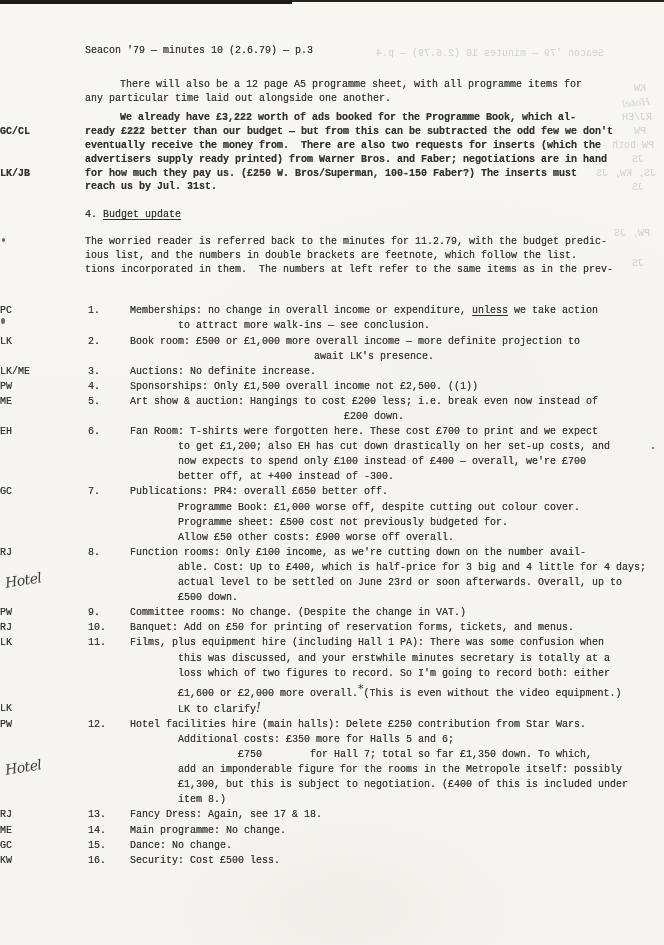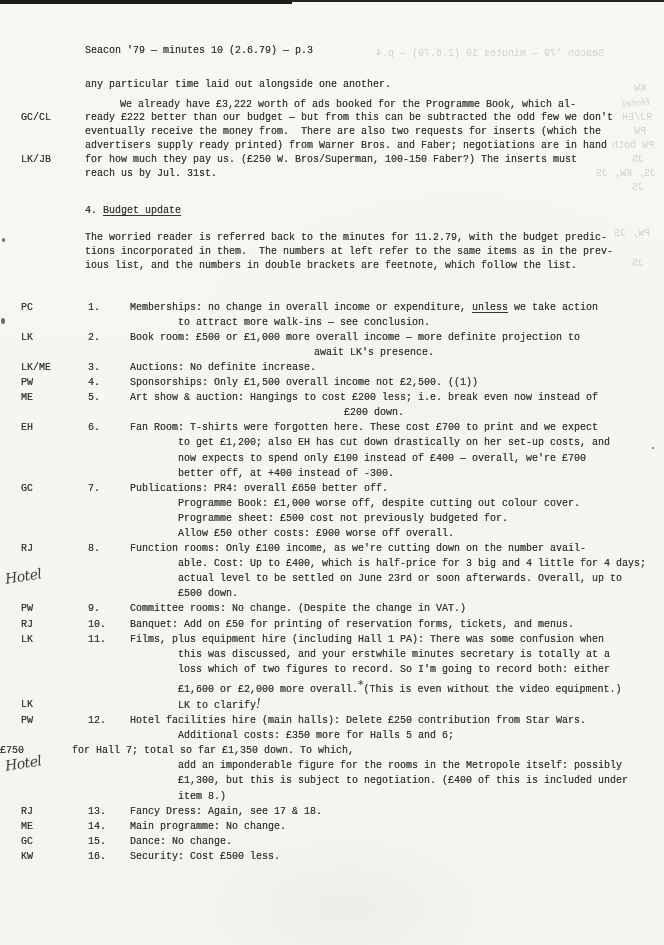--- a/index.html
+++ b/index.html
@@ -32,44 +32,44 @@
     font-size:10px;white-space:pre;
     filter:blur(0.3px);
   }
   .ghost.hand-g{font-family:"DejaVu Serif",serif;font-style:italic;transform:scaleX(-1) rotate(6deg);}
 
   
   .content{position:absolute;top:44px;left:0;width:548px;font-size:10px;}
   .line{position:relative;white-space:pre;line-height:13.8px;
         text-shadow:0 0 0.3px rgba(45,44,38,0.65);}
   .items .line{line-height:15.1px;}
-  .mcode{position:absolute;left:21px;top:0;}
+  .mcode{position:absolute;left:0;top:0;}
   .inum{position:absolute;left:88px;top:0;}
   .hand{
     position:absolute;left:5px;top:-2px;
     font-family:"DejaVu Serif",serif;font-style:italic;
     font-size:14px;color:#3e3c38;transform:rotate(-9deg);
     text-shadow:none;letter-spacing:-0.5px;
   }
   .seg-u{text-decoration:underline;text-underline-offset:2px;}
   .seg-h{font-family:"DejaVu Serif",serif;font-style:italic;text-shadow:none;}
   .seg-h.sup{vertical-align:4px;font-size:11px;}
   .seg-h.bang{font-size:12px;}
   
   .ind-p0{padding-left:85px;}
   .ind-p1{padding-left:120px;}
   .ind-txt{padding-left:130px;}
   .ind-c1{padding-left:178px;}
   .ind-c2{padding-left:200px;text-align:center;}
-  .ind-c3{}
+  .ind-c3{padding-left:238px;}
   
   .doc-header{margin-bottom:20px;}
   .blk{margin-bottom:16px;}
   .blk.para-a{margin-bottom:6px;}
-  .blk.para-b{margin-bottom:24px;}
+  .blk.para-b{margin-bottom:14px;font-weight:bold;}
   .blk.heading{margin-bottom:13px;}
   .blk.para-c{margin-bottom:27px;}
 </style>
 </head>
 <body>
 
 <div class="page">
 
   <div class="edge-top"></div>
   <div class="edge-top-left"></div>
@@ -88,37 +88,38 @@
       <span class="ghost" style="right: 8px; top: 168px;">JS, KW, JS</span>
       <span class="ghost" style="right: 20px; top: 182px;">JS</span>
       <span class="ghost" style="right: 14px; top: 228px;">PW, JS</span>
       <span class="ghost" style="right: 20px; top: 258px;">JS</span>
     </div>
 
   <div class="content">
     <div class="line ind-p0 doc-header">Seacon '79 — minutes 10 (2.6.79) — p.3</div>
 
   <div class="blk para-a">
+        <div class="line ind-p1"><span class="seg-t">There will also be a 12 page A5 programme sheet, with all programme items for</span></div>
         <div class="line ind-p0"><span class="seg-t">any particular time laid out alongside one another.</span></div>
       </div>
       <div class="blk para-b">
         <div class="line ind-p1"><span class="seg-t">We already have £3,222 worth of ads booked for the Programme Book, which al-</span></div>
         <div class="line ind-p0"><span class="mcode">GC/CL</span><span class="seg-t">ready £222 better than our budget — but from this can be subtracted the odd few we don't</span></div>
         <div class="line ind-p0"><span class="seg-t">eventually receive the money from.  There are also two requests for inserts (which the</span></div>
         <div class="line ind-p0"><span class="seg-t">advertisers supply ready printed) from Warner Bros. and Faber; negotiations are in hand</span></div>
         <div class="line ind-p0"><span class="mcode">LK/JB</span><span class="seg-t">for how much they pay us. (£250 W. Bros/Superman, 100-150 Faber?) The inserts must</span></div>
         <div class="line ind-p0"><span class="seg-t">reach us by Jul. 31st.</span></div>
       </div>
       <div class="blk heading">
         <div class="line ind-p0"><span class="seg-t">4. </span><span class="seg-u">Budget update</span></div>
       </div>
       <div class="blk para-c">
         <div class="line ind-p0"><span class="seg-t">The worried reader is referred back to the minutes for 11.2.79, with the budget predic-</span></div>
+        <div class="line ind-p0"><span class="seg-t">ious list, and the numbers in double brackets are feetnote, which follow the list.</span></div>
         <div class="line ind-p0"><span class="seg-t">tions incorporated in them.  The numbers at left refer to the same items as in the prev-</span></div>
-        <div class="line ind-p0"><span class="seg-t">ious list, and the numbers in double brackets are feetnote, which follow the list.</span></div>
       </div>
       <div class="blk items">
         <div>
           <div class="line ind-txt"><span class="mcode">PC</span><span class="inum">1.</span><span class="seg-t">Memberships: no change in overall income or expenditure, </span><span class="seg-u">unless</span><span class="seg-t"> we take action</span></div>
           <div class="line ind-c1"><span class="seg-t">to attract more walk-ins — see conclusion.</span></div>
         </div>
         <div>
           <div class="line ind-txt"><span class="mcode">LK</span><span class="inum">2.</span><span class="seg-t">Book room: £500 or £1,000 more overall income — more definite projection to</span></div>
           <div class="line ind-c2"><span class="seg-t">await LK's presence.</span></div>
         </div>

